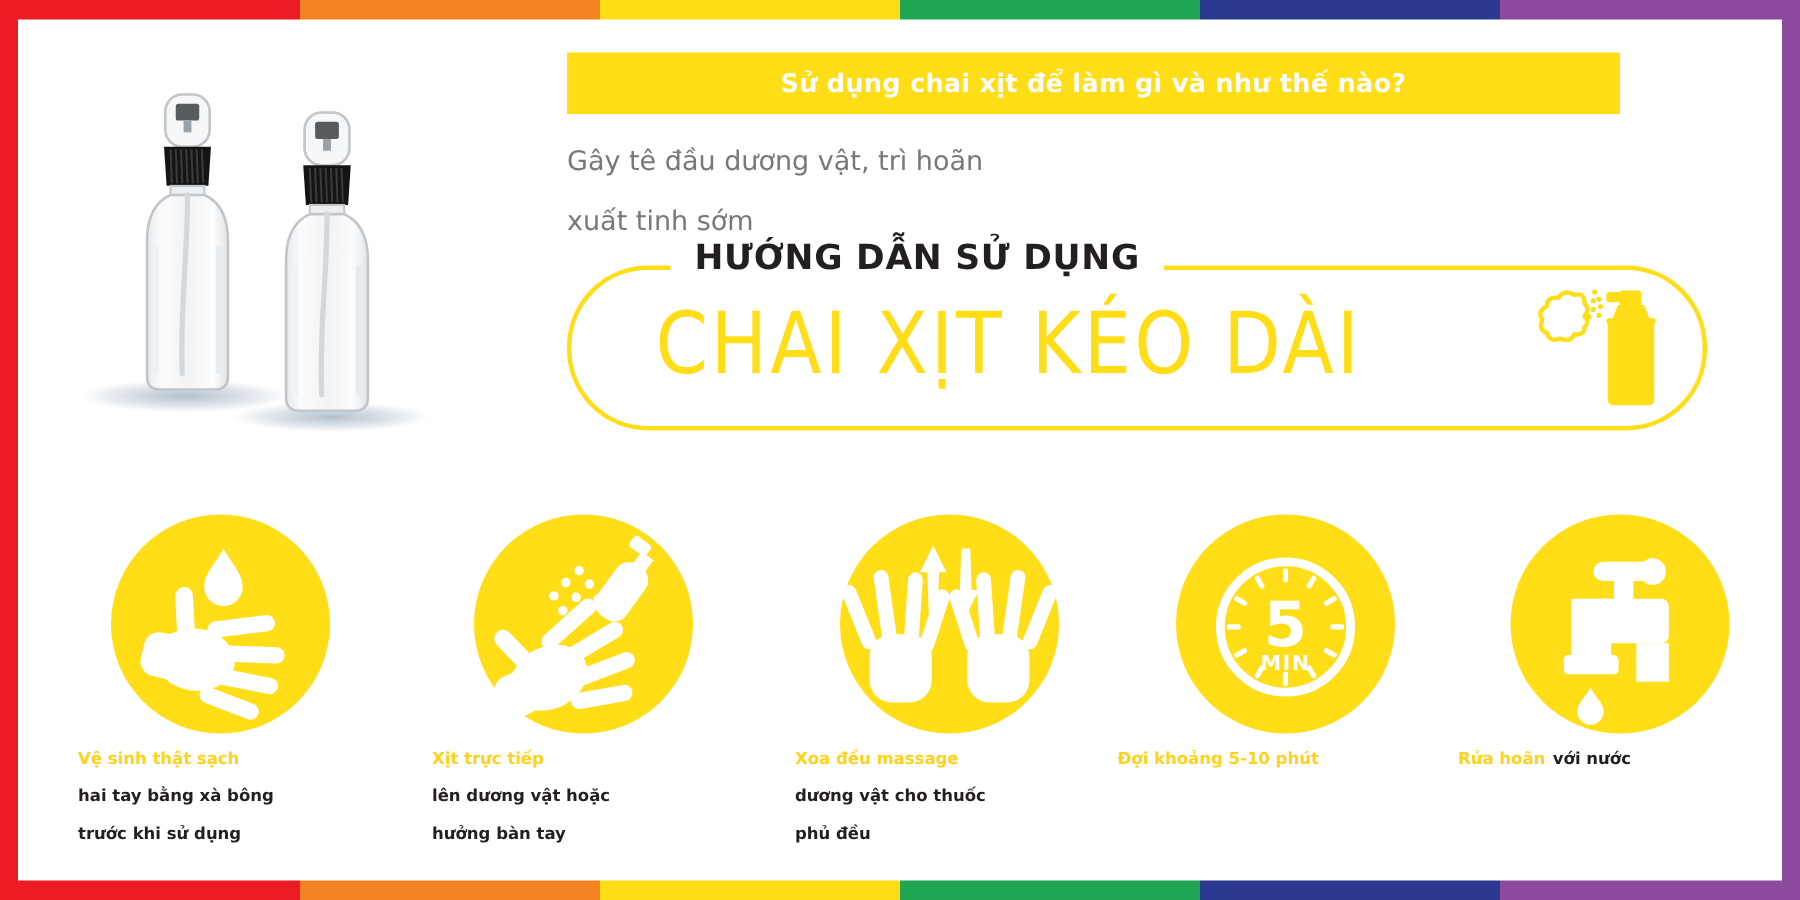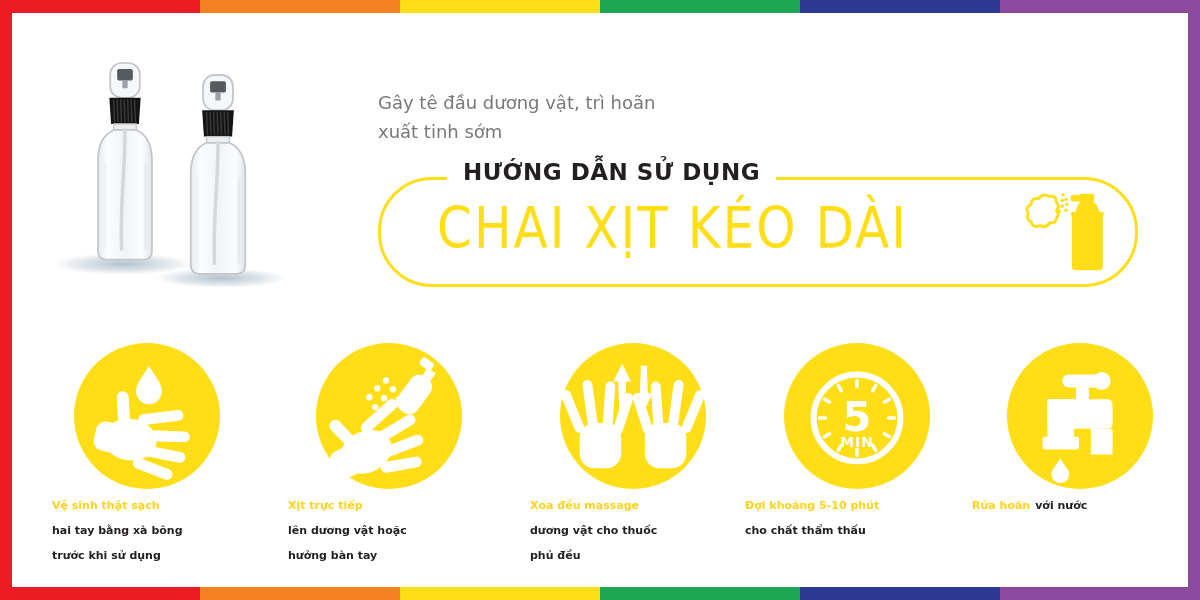--- a/index.html
+++ b/index.html
@@ -17,21 +17,21 @@
 
   
   .bottles{position:absolute;left:33px;top:58px;}
 
   
   .header-bar{position:absolute;left:378px;top:35px;width:702px;height:41px;
               background:#FFDE17;display:flex;align-items:center;justify-content:center;}
   .header-q{color:#ffffff;font-weight:bold;font-size:17px;letter-spacing:.2px;white-space:nowrap;}
 
   
-  .note{position:absolute;top:88px;color:#77787B;font-size:18px;line-height:29px;white-space:pre-line;}
+  .note{position:absolute;top:88px;color:#77787B;font-size:18px;line-height:40px;white-space:pre-line;}
   .note-left{left:378px;}
   .note-right{left:808px;}
 
   
   .title-box{position:absolute;left:378px;top:177px;width:754px;height:104px;
              border:3px solid #FFDE17;border-radius:54px;}
   .eyebrow{position:absolute;left:66px;top:-21px;background:#ffffff;padding:0 16px;
            font-size:23px;font-weight:bold;color:#231F20;letter-spacing:.5px;white-space:nowrap;}
   .main-title{position:absolute;left:56px;top:16px;font-size:50px;font-weight:400;color:#FFDE17;
               letter-spacing:2px;white-space:nowrap;transform:scaleY(1.14);transform-origin:top left;}
@@ -109,20 +109,23 @@
         <path d="M-24,116 L-24,214" stroke="#eff2f4" stroke-width="4"></path>
         <path d="M24,116 L24,214" stroke="#e9ecef" stroke-width="4"></path>
       </g>
     </defs>
     <ellipse cx="188" cy="220" rx="66" ry="10" fill="url(#shadowg)"></ellipse>
     <use href="#bottle" transform="translate(185,17) scale(0.88)"></use>
     <ellipse cx="90" cy="206" rx="70" ry="11" fill="url(#shadowg)"></ellipse>
     <use href="#bottle" transform="translate(92,5) scale(0.87)"></use>
   </svg>
 
+  <div class="header-bar">
+    <span class="header-q">Sử dụng chai xịt để làm gì và như thế nào?</span>
+  </div>
 
   <div class="note note-left">Gây tê đầu dương vật, trì hoãn
 xuất tinh sớm</div>
 
   <div class="title-box">
     <span class="eyebrow">HƯỚNG DẪN SỬ DỤNG</span>
     <span class="main-title">CHAI XỊT KÉO DÀI</span>
     <svg class="title-can" width="88" height="92" viewBox="0 0 90 95">
       <g fill="#FFDE17">
         <path d="M50,32 Q48,30 50,28 L82,28 Q84,30 82,32 L82,84 Q82,88 78,88 L54,88 Q50,88 50,84 Z"></path>
@@ -240,21 +243,21 @@
           <line x1="47.3" y1="61" x2="42.1" y2="58"></line>
         <line x1="59" y1="49.3" x2="56" y2="44.1"></line>
           <line x1="75" y1="45" x2="75" y2="39"></line>
         <line x1="91" y1="49.3" x2="94" y2="44.1"></line>
           <line x1="102.7" y1="61" x2="107.9" y2="58"></line>
       </g>
       <text x="75" y="90" text-anchor="middle" font-size="42" font-weight="bold" fill="#ffffff">5</text>
       <text x="75" y="106" text-anchor="middle" font-size="14" font-weight="bold" letter-spacing="1" fill="#ffffff">MIN</text>
     </svg>
     <div class="caption">
-      <span class="hl">Đợi khoảng 5-10 phút</span><span class="detail">cho chất thẩm thấu</span>
+      <span class="hl">Đợi khoảng 5-10 phút</span>
     </div>
   </div>
 
   <div class="step s5">
     <svg class="circle-icon" width="148" height="148" viewBox="0 0 150 150">
       <circle cx="75" cy="75" r="74" fill="#FFDE17"></circle>
       <g fill="#ffffff">
         <rect x="57" y="33" width="42" height="13" rx="6.5"></rect>
         <circle cx="97" cy="39.5" r="9"></circle>
         <rect x="71" y="44" width="13" height="16"></rect>

